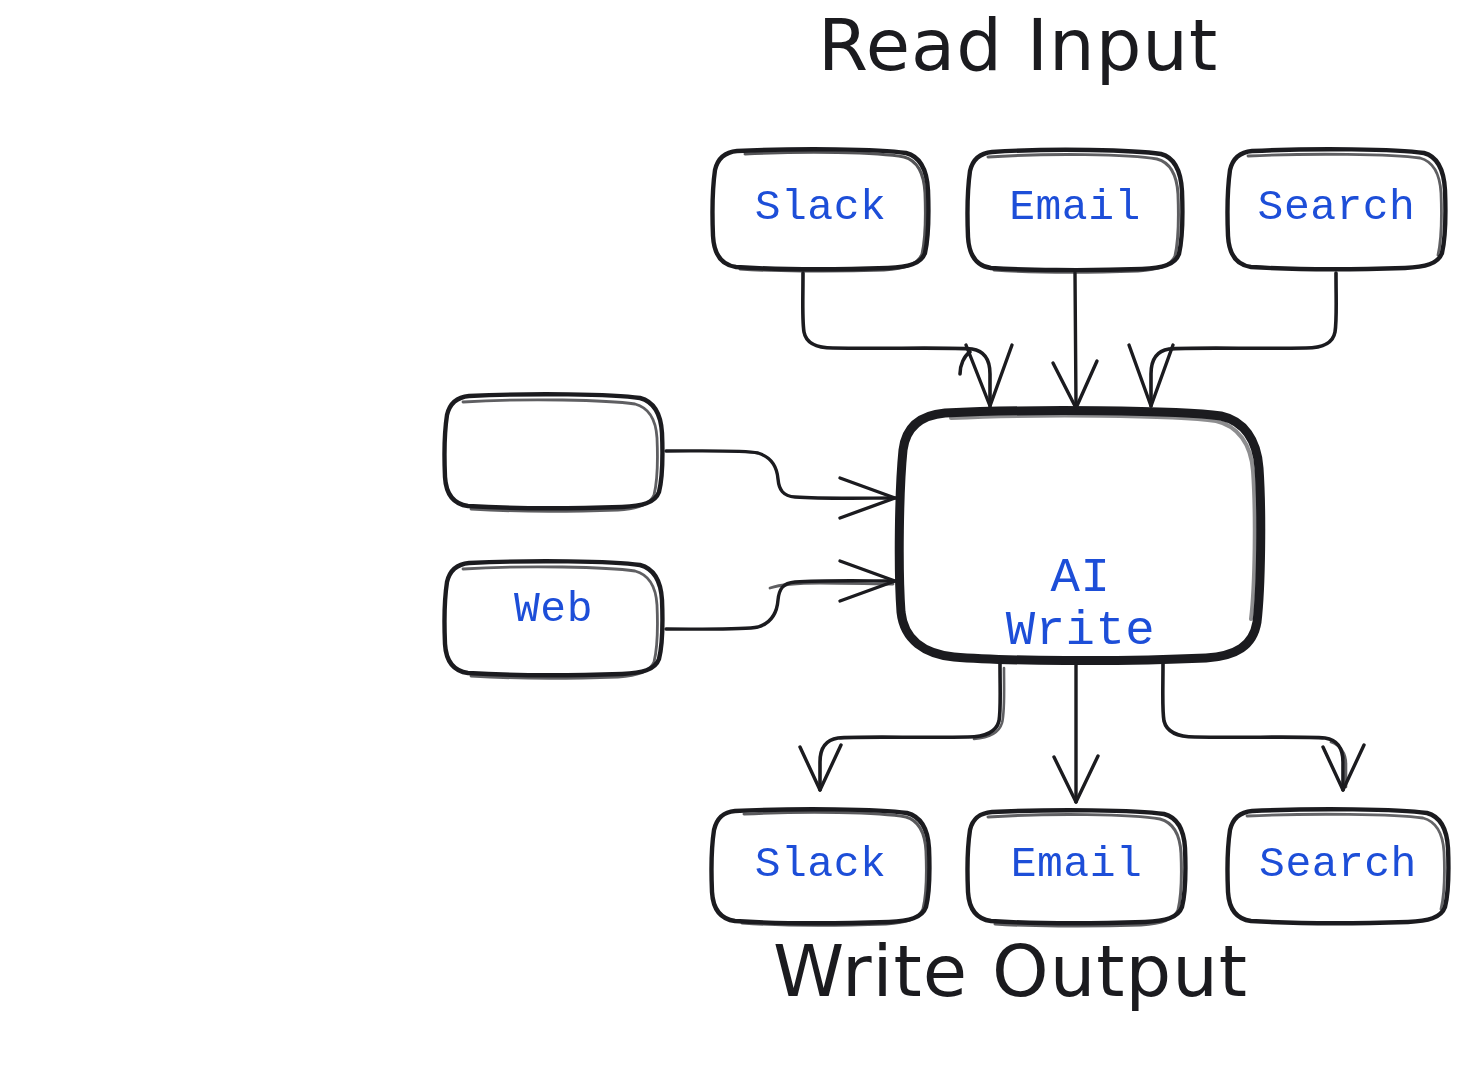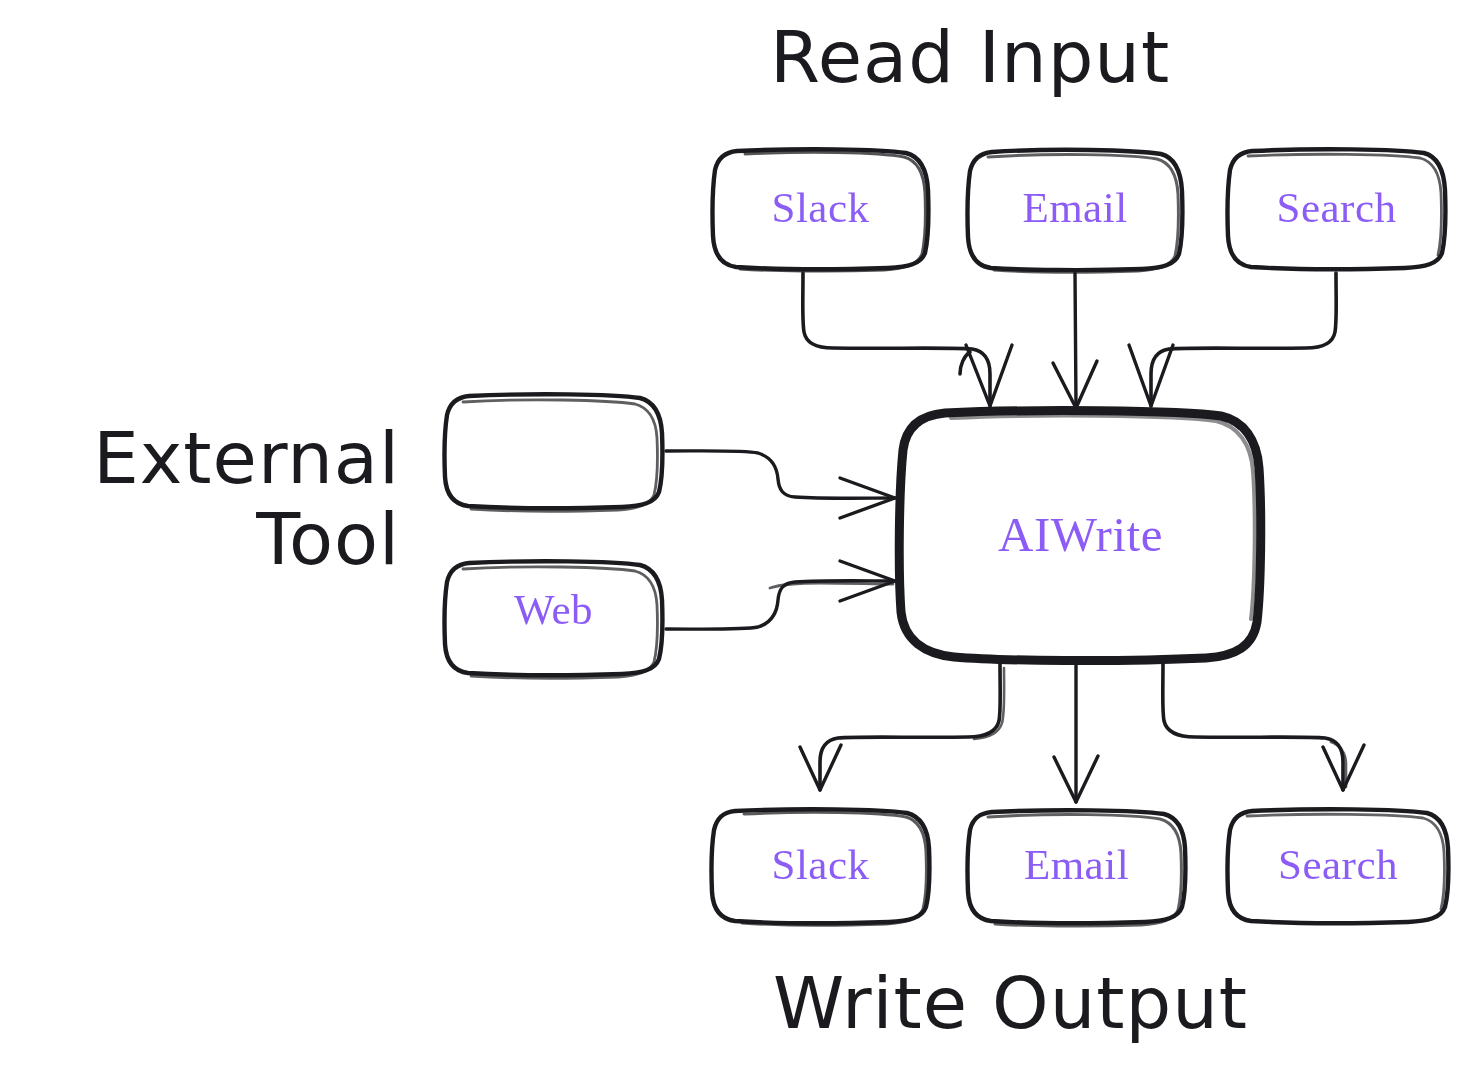--- a/index.html
+++ b/index.html
@@ -24,22 +24,22 @@
     left: 0;
     width: 1466px;
     height: 1085px;
   }
   .node-label {
     position: absolute;
     display: flex;
     align-items: center;
     justify-content: center;
     text-align: center;
-    color: #8b5cf6;
-    font-family: Liberation Serif, serif;
+    color: #1d4ed8;
+    font-family: Liberation Mono, monospace;
     letter-spacing: 0.5px;
     pointer-events: none;
     line-height: 1.08;
   }
   .node-label.small { font-size: 43px; }
   .node-label.center-box { font-size: 49px; }
   .section-title {
     position: absolute;
     color: #1b1b1f;
     font-family: "DejaVu Sans", sans-serif;
@@ -156,36 +156,32 @@
       <g>
         <path stroke-width="3.6" d="M1163 664 C1163 690, 1162 710, 1164 721 C1167 733, 1178 737, 1195 737 C1241 738, 1305 736, 1325 738 C1338 740, 1343 749, 1343 762 C1343 772, 1343 781, 1343 788"></path>
         <path stroke-width="2.6" opacity="0.7" d="M1331 742 C1340 745, 1346 753, 1346 764 C1346 774, 1346 781, 1346 787"></path>
         <path stroke-width="3.4" d="M1323 747 L1343 790"></path>
         <path stroke-width="3.4" d="M1364 745 L1343 790"></path>
       </g>
 
     </g>
   </svg>
 
-  <div class="section-title" style="left:770px; top:5px;margin-top:12px;">Read Input</div>
+  <div class="section-title" style="left:818px; top:5px;">Read Input</div>
 
-  <div class="section-title two-line" style="left:0px; top:418px;">
-    <div>External</div>
-    <div>Tool</div>
-  </div>
 
-  <div class="section-title" style="left:773px; top:963px;">Write Output</div>
+  <div class="section-title" style="left:773px; top:931px;">Write Output</div>
 
   <div class="node-label small" style="left:713px; top:150px; width:215px; height:117px;">Slack</div>
   <div class="node-label small" style="left:968px; top:150px; width:214px; height:117px;">Email</div>
   <div class="node-label small" style="left:1228px; top:150px; width:217px; height:117px;">Search</div>
 
   <div class="node-label small" style="left:445px; top:554px; width:217px; height:113px;">Web</div>
 
-  <div class="node-label center-box" style="left:901px; top:412px; width:359px; height:246px; ">
+  <div class="node-label center-box" style="left:901px; top:412px; width:359px; height:246px; flex-direction:column;justify-content:flex-end;">
     <div>AI</div>
     <div>Write</div>
   </div>
 
   <div class="node-label small" style="left:711px; top:810px; width:219px; height:111px;">Slack</div>
   <div class="node-label small" style="left:968px; top:810px; width:217px; height:111px;">Email</div>
   <div class="node-label small" style="left:1228px; top:810px; width:220px; height:111px;">Search</div>
 
 </div>
 

